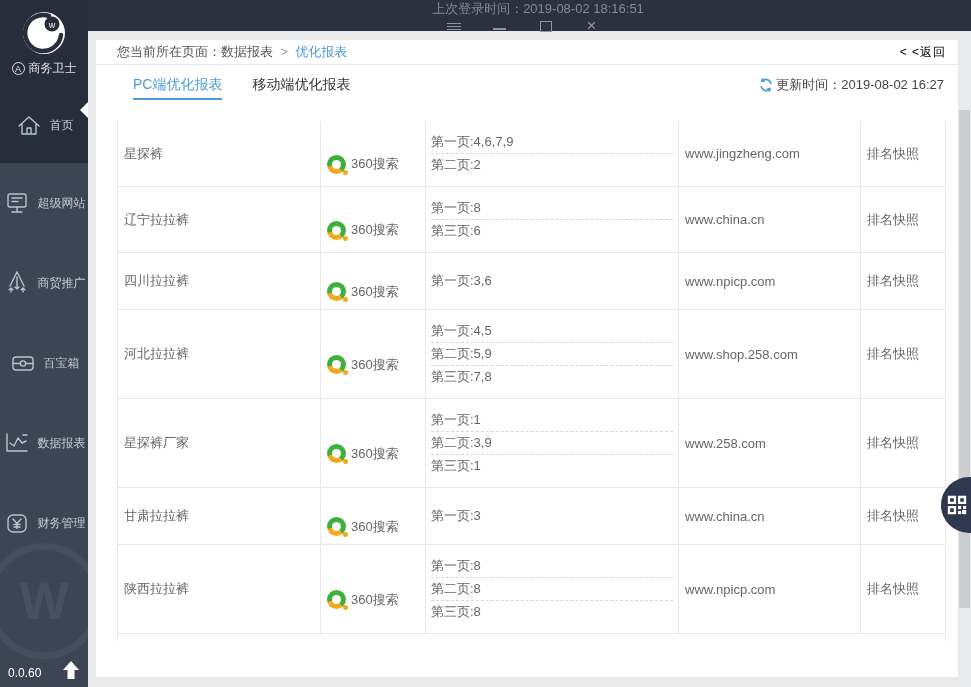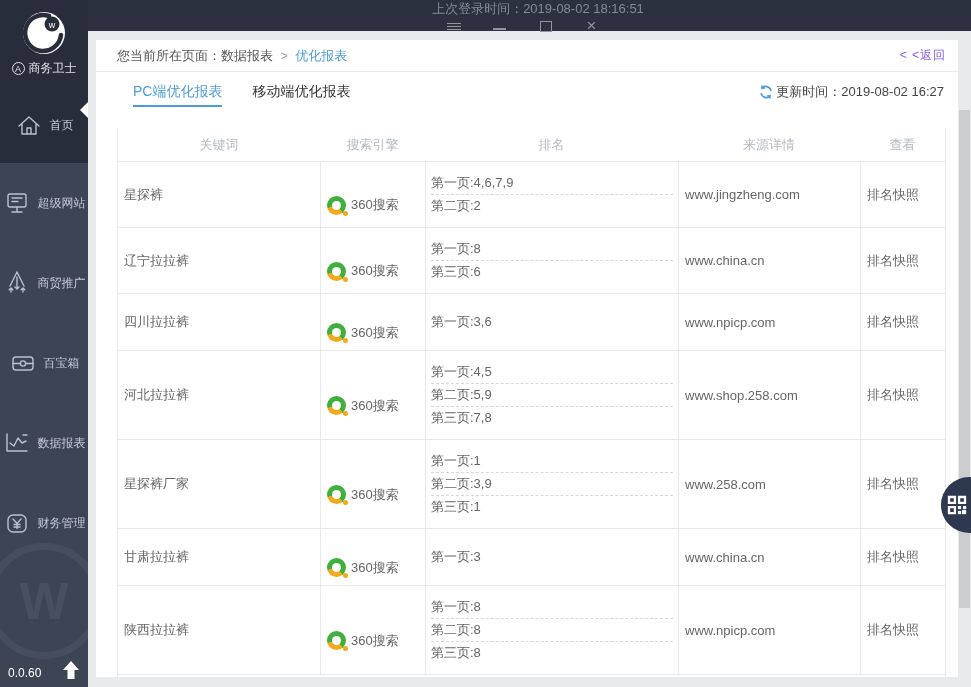--- a/index.html
+++ b/index.html
@@ -38,26 +38,26 @@
   .wc { color:#8f95a1; cursor:pointer; display:flex; align-items:center; justify-content:center; width:16px; height:16px; }
   .wc-menu div { width:14px; height:0; border-top:1.6px solid #8f95a1; margin:2px 0; }
   .wc-min { width:13px; border-top:2px solid #8f95a1; margin-top:6px; }
   .wc-max { width:12px; height:11px; border:1.6px solid #8f95a1; }
   .wc-close { font-size:17px; line-height:16px; }
 
   
   .panel { position:absolute; left:96px; top:40px; width:862px; height:637px;
     background:#ffffff; overflow:hidden; }
 
-  .breadcrumb-bar { height:32px; display:flex; align-items:center;
+  .breadcrumb-bar { height:25px; display:flex; align-items:center;
     padding:0 12px 0 21px; border-bottom:1px solid #e8e8e8; }
   .bc-text { font-size:13px; color:#555; flex:1; }
   .bc-sep { color:#999; margin:0 4px; font-size:12px; }
   .bc-current { color:#4d9cd8; cursor:pointer; }
-  .back-link { font-size:12px; color:#8b5cf6; cursor:pointer; letter-spacing:1px; }
+  .back-link { font-size:12px; color:#000000; cursor:pointer; letter-spacing:1px; }
 
   .tab-bar { height:39px; display:flex; align-items:center; padding:0 14px 0 37px; }
   .tab { font-size:14px; color:#333; margin-right:30px; cursor:pointer;
     height:39px; display:flex; align-items:center; position:relative; }
   .tab.active { color:#4d9cd8; }
   .tab.active::after { content:""; position:absolute; left:0; right:0; bottom:4px;
     border-bottom:2px solid #4d9cd8; }
   .update-wrap { margin-left:auto; display:flex; align-items:center; gap:2px; }
   .update-text { font-size:13px; color:#444; }
 
@@ -223,27 +223,20 @@
           <path d="M13 6.8 A5.4 5.4 0 0 0 3.6 4.4" fill="none" stroke="#4d9cd8" stroke-width="1.7"></path>
           <path d="M3 9.2 A5.4 5.4 0 0 0 12.4 11.6" fill="none" stroke="#4d9cd8" stroke-width="1.7"></path>
           <path d="M3.6 0.8 L3.2 5.4 L7.6 4.4 Z" fill="#4d9cd8"></path>
           <path d="M12.4 15.2 L12.8 10.6 L8.4 11.6 Z" fill="#4d9cd8"></path>
         </svg>
         <span class="update-text">更新时间：2019-08-02 16:27</span>
       </div>
     </div>
 
     <div class="table-wrap">
-      <div class="thead">
-        <span class="th">关键词</span>
-        <span class="th">搜索引擎</span>
-        <span class="th">排名</span>
-        <span class="th">来源详情</span>
-        <span class="th">查看</span>
-      </div>
       <div>
   <div class="trow">
     <div class="td">
               <span>星探裤</span>
             </div>
     <div class="td">
       <span class="engine">
         <span class="ring360"></span>
         <span>360搜索</span>
       </span>

